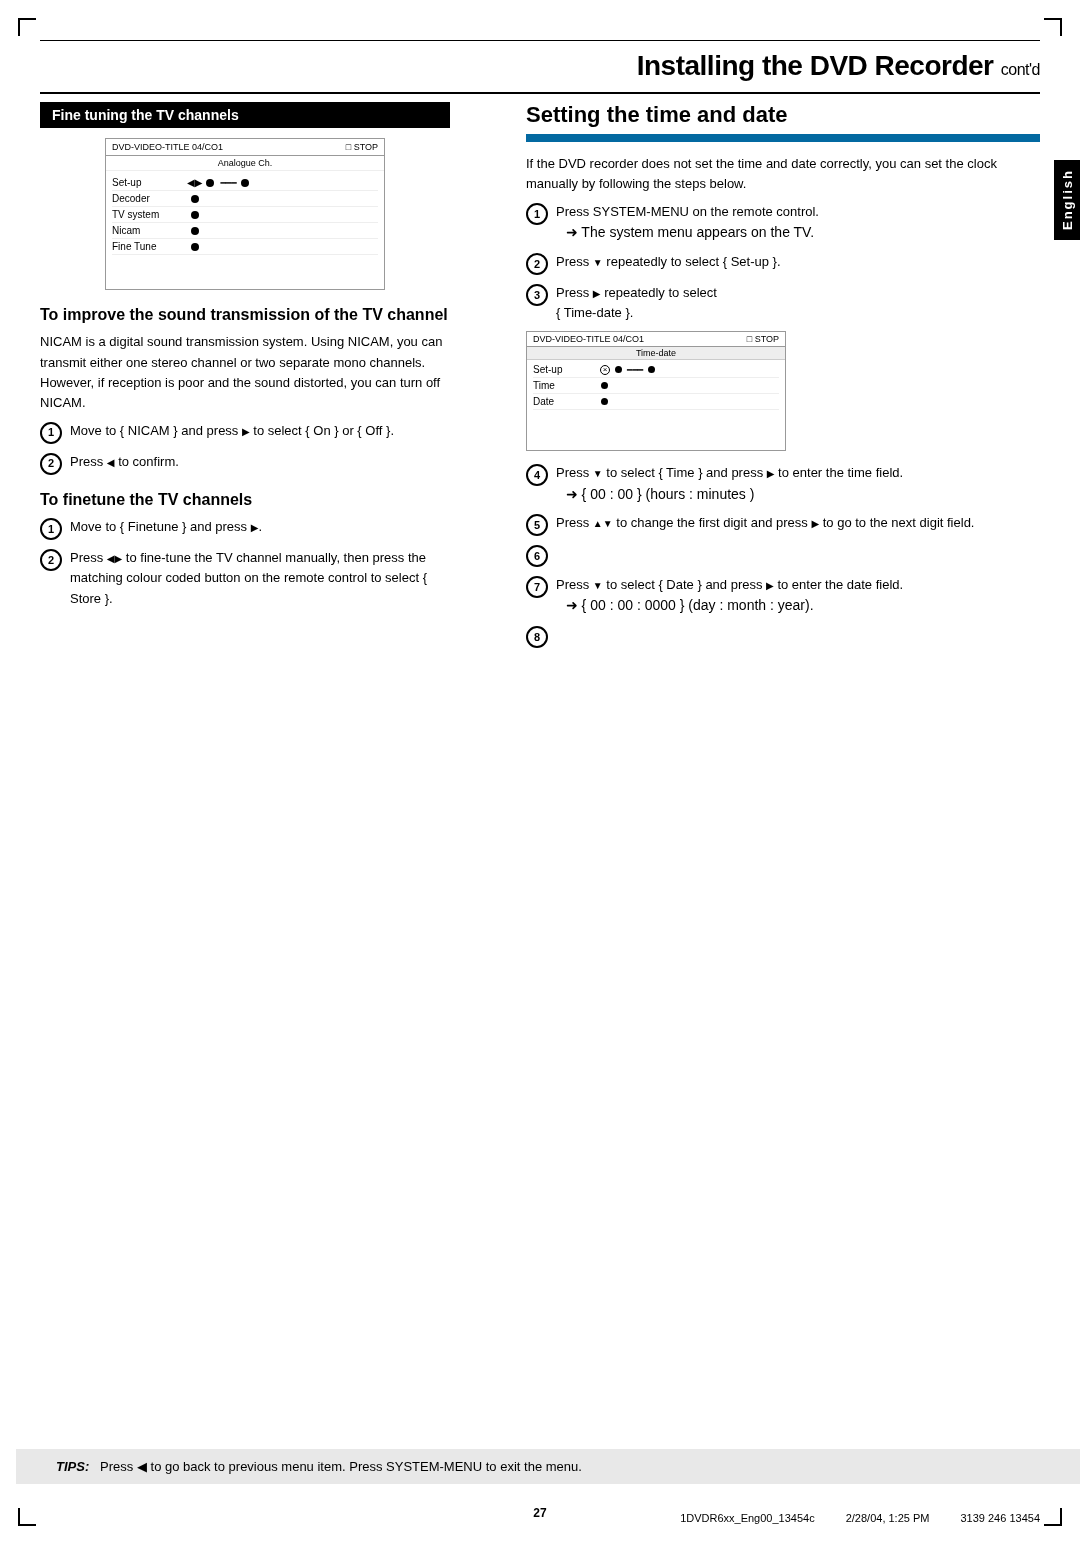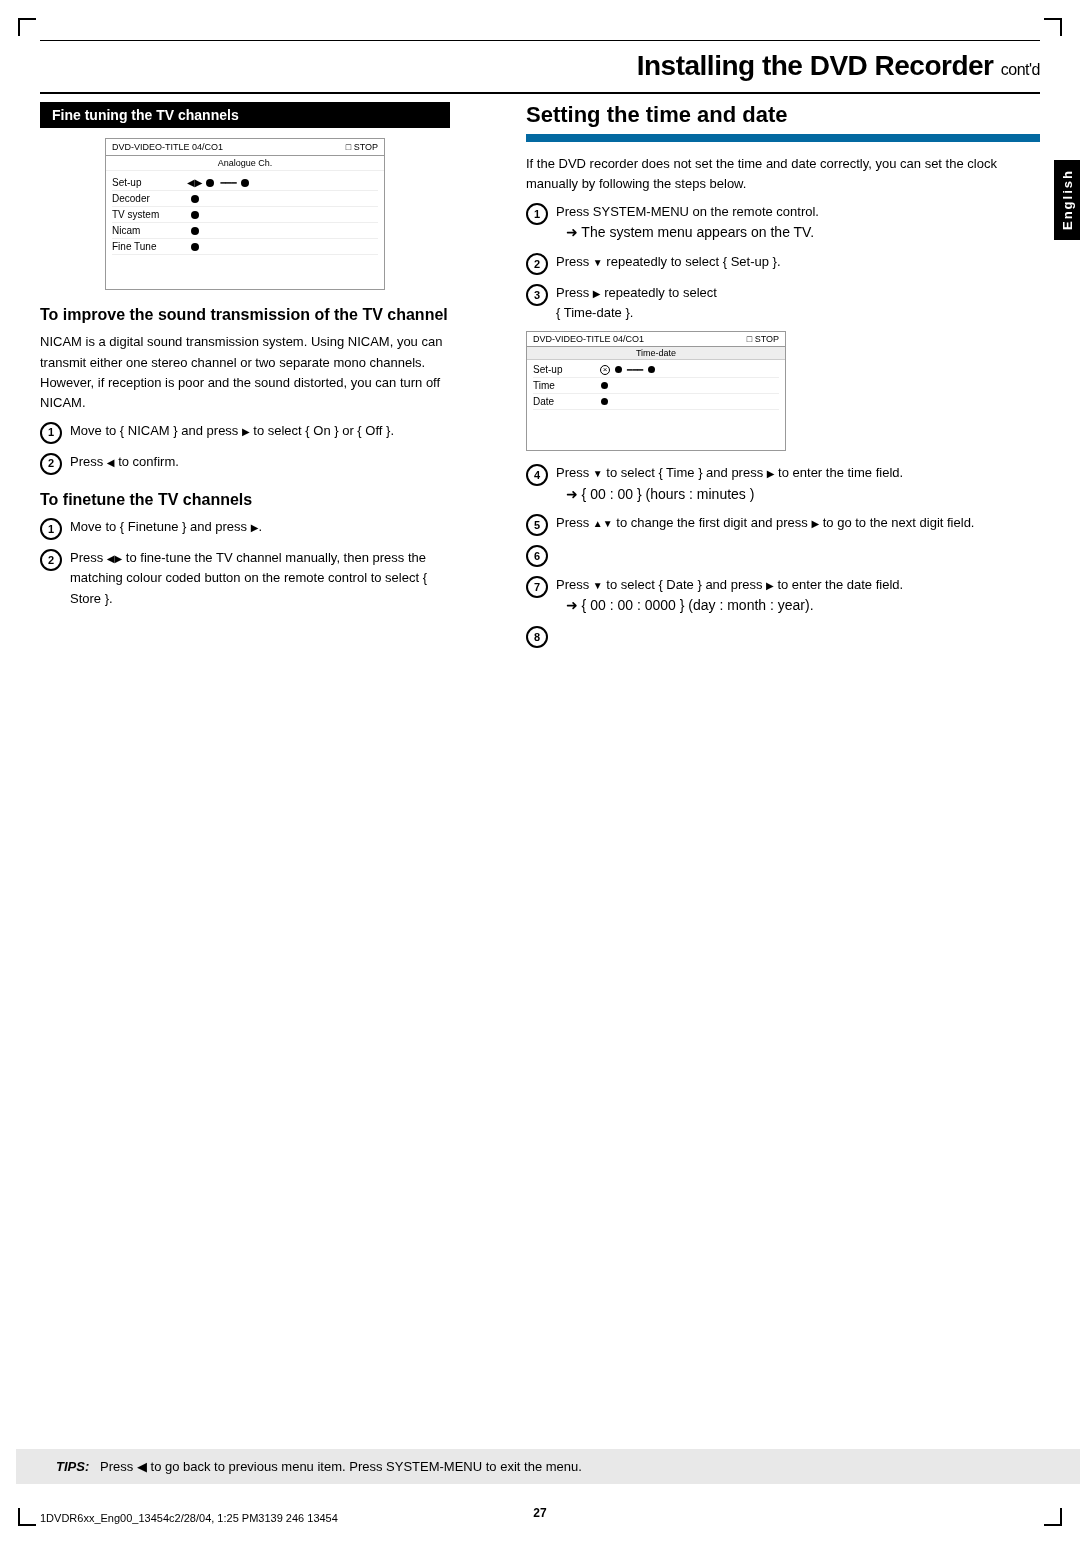--- a/index.html
+++ b/index.html
@@ -221,23 +221,24 @@
       font-style: italic;
     }
 
     
     .footer {
       position: absolute;
       bottom: 20px;
       left: 40px;
       right: 40px;
       display: flex;
-      justify-content: flex-start;
+      justify-content: flex-end;
       font-size: 11px;
       color: #000;
+      gap: 31px;
     }
 
     .page-number {
       position: absolute;
       bottom: 24px;
       left: 50%;
       transform: translateX(-50%);
       font-size: 12px;
       font-weight: bold;
     }

